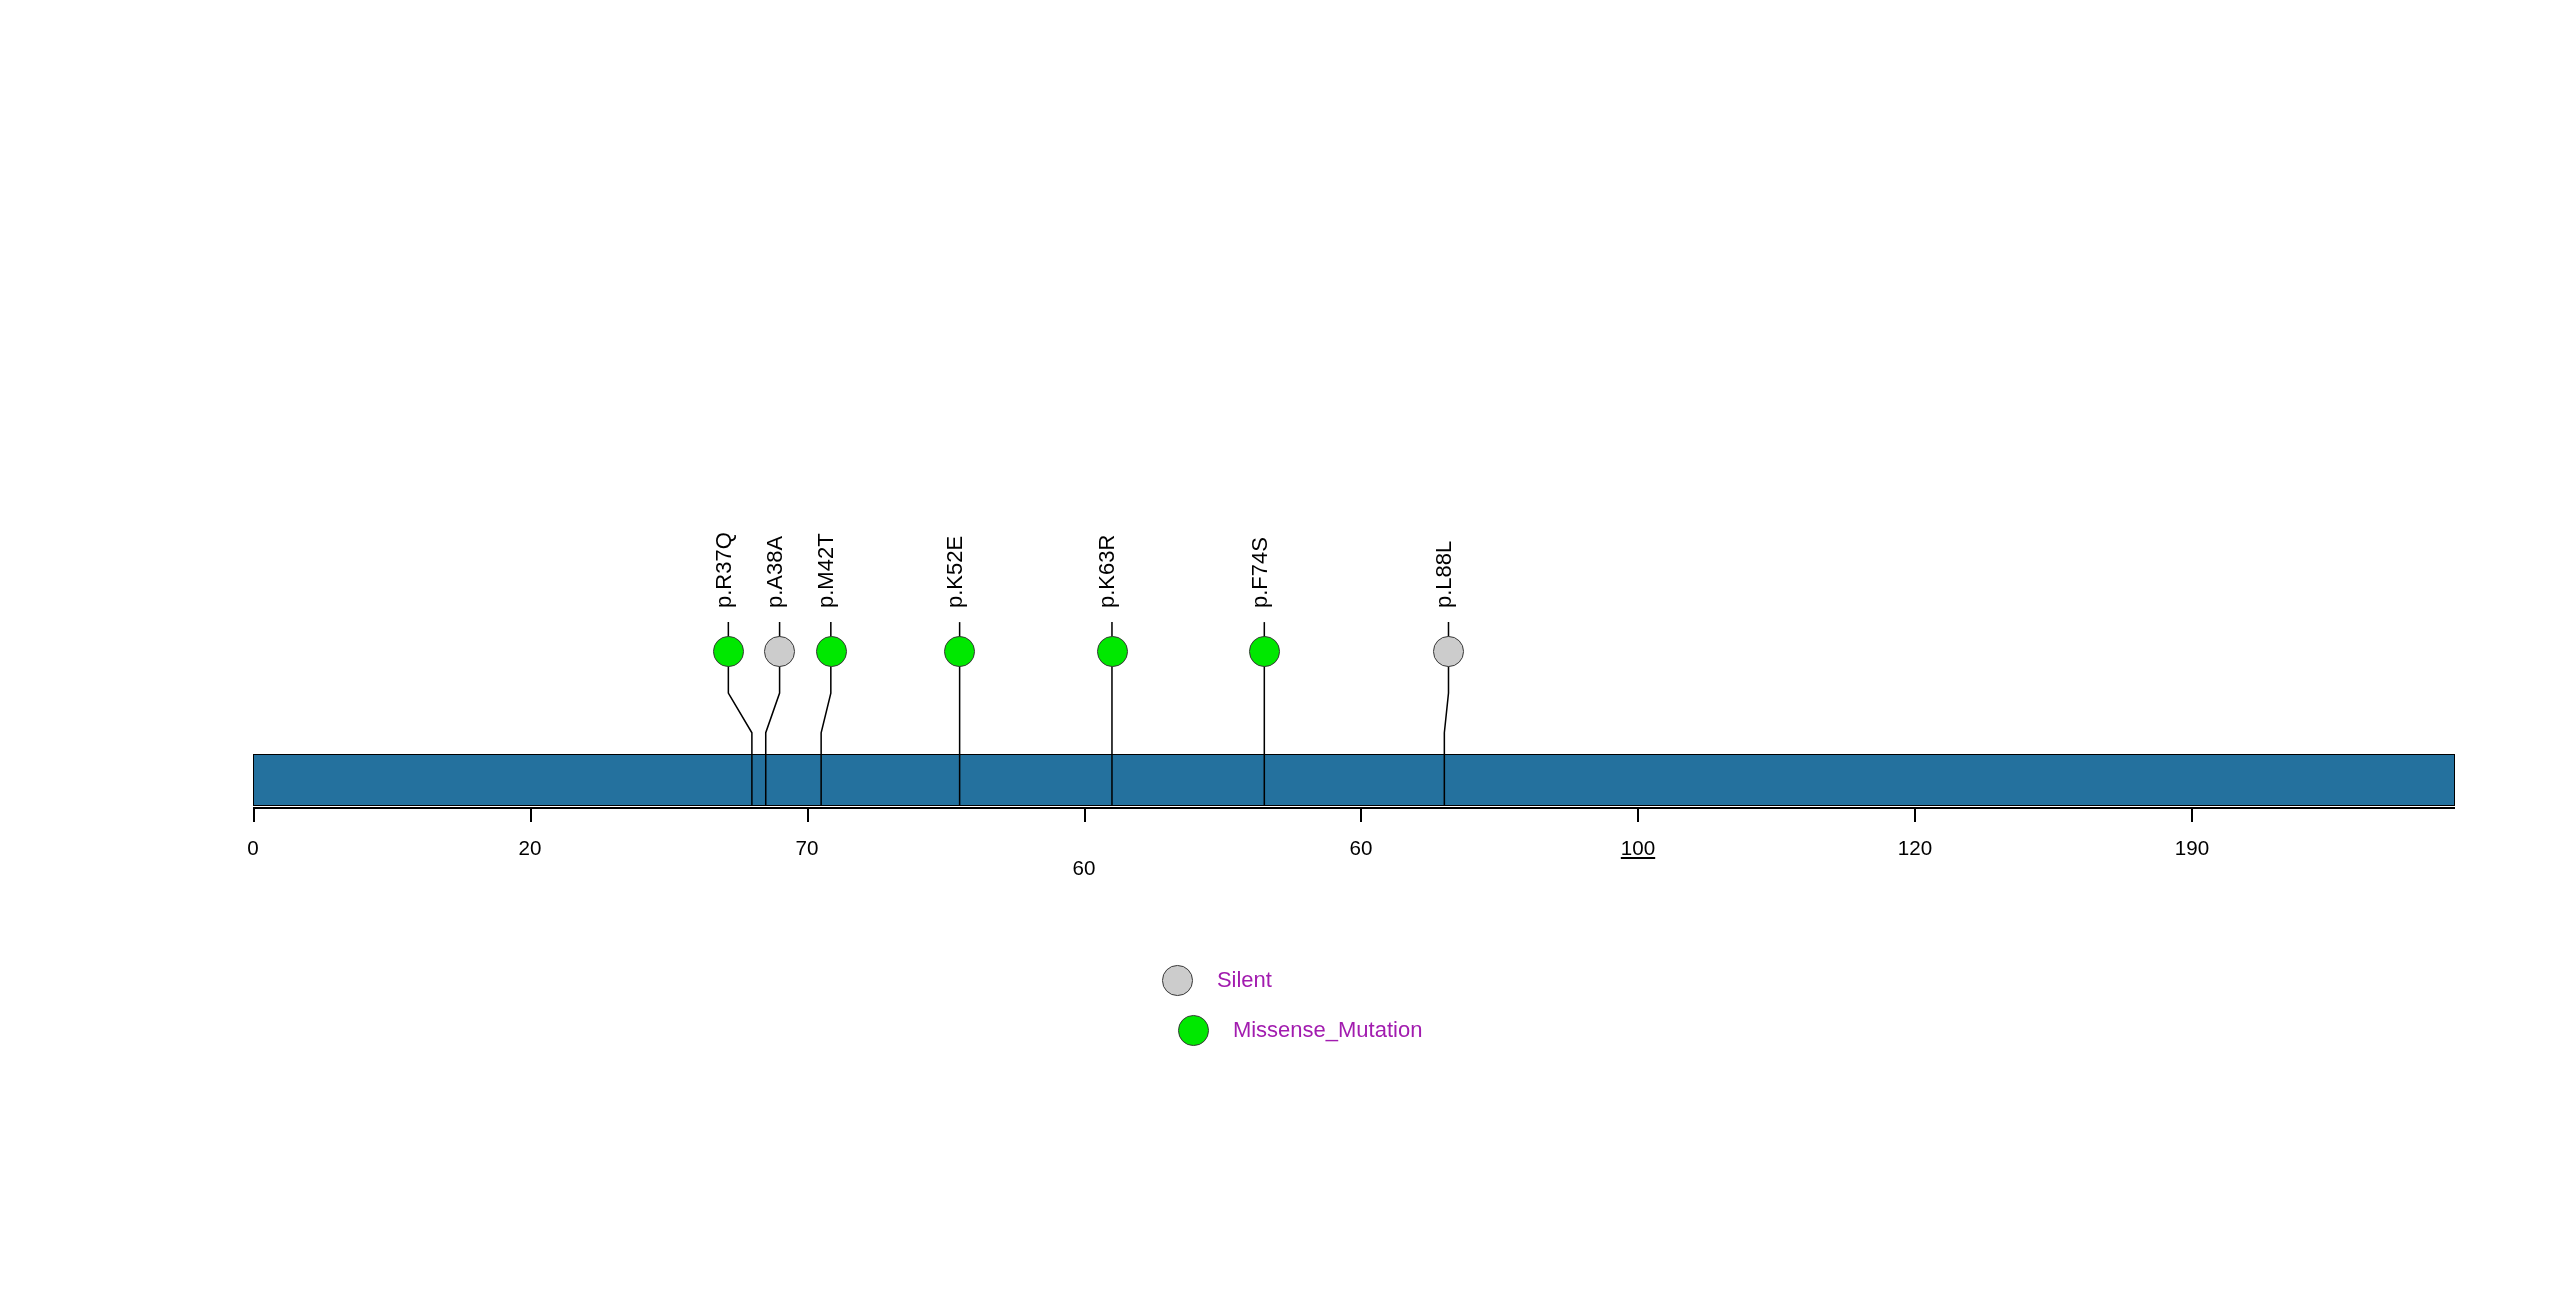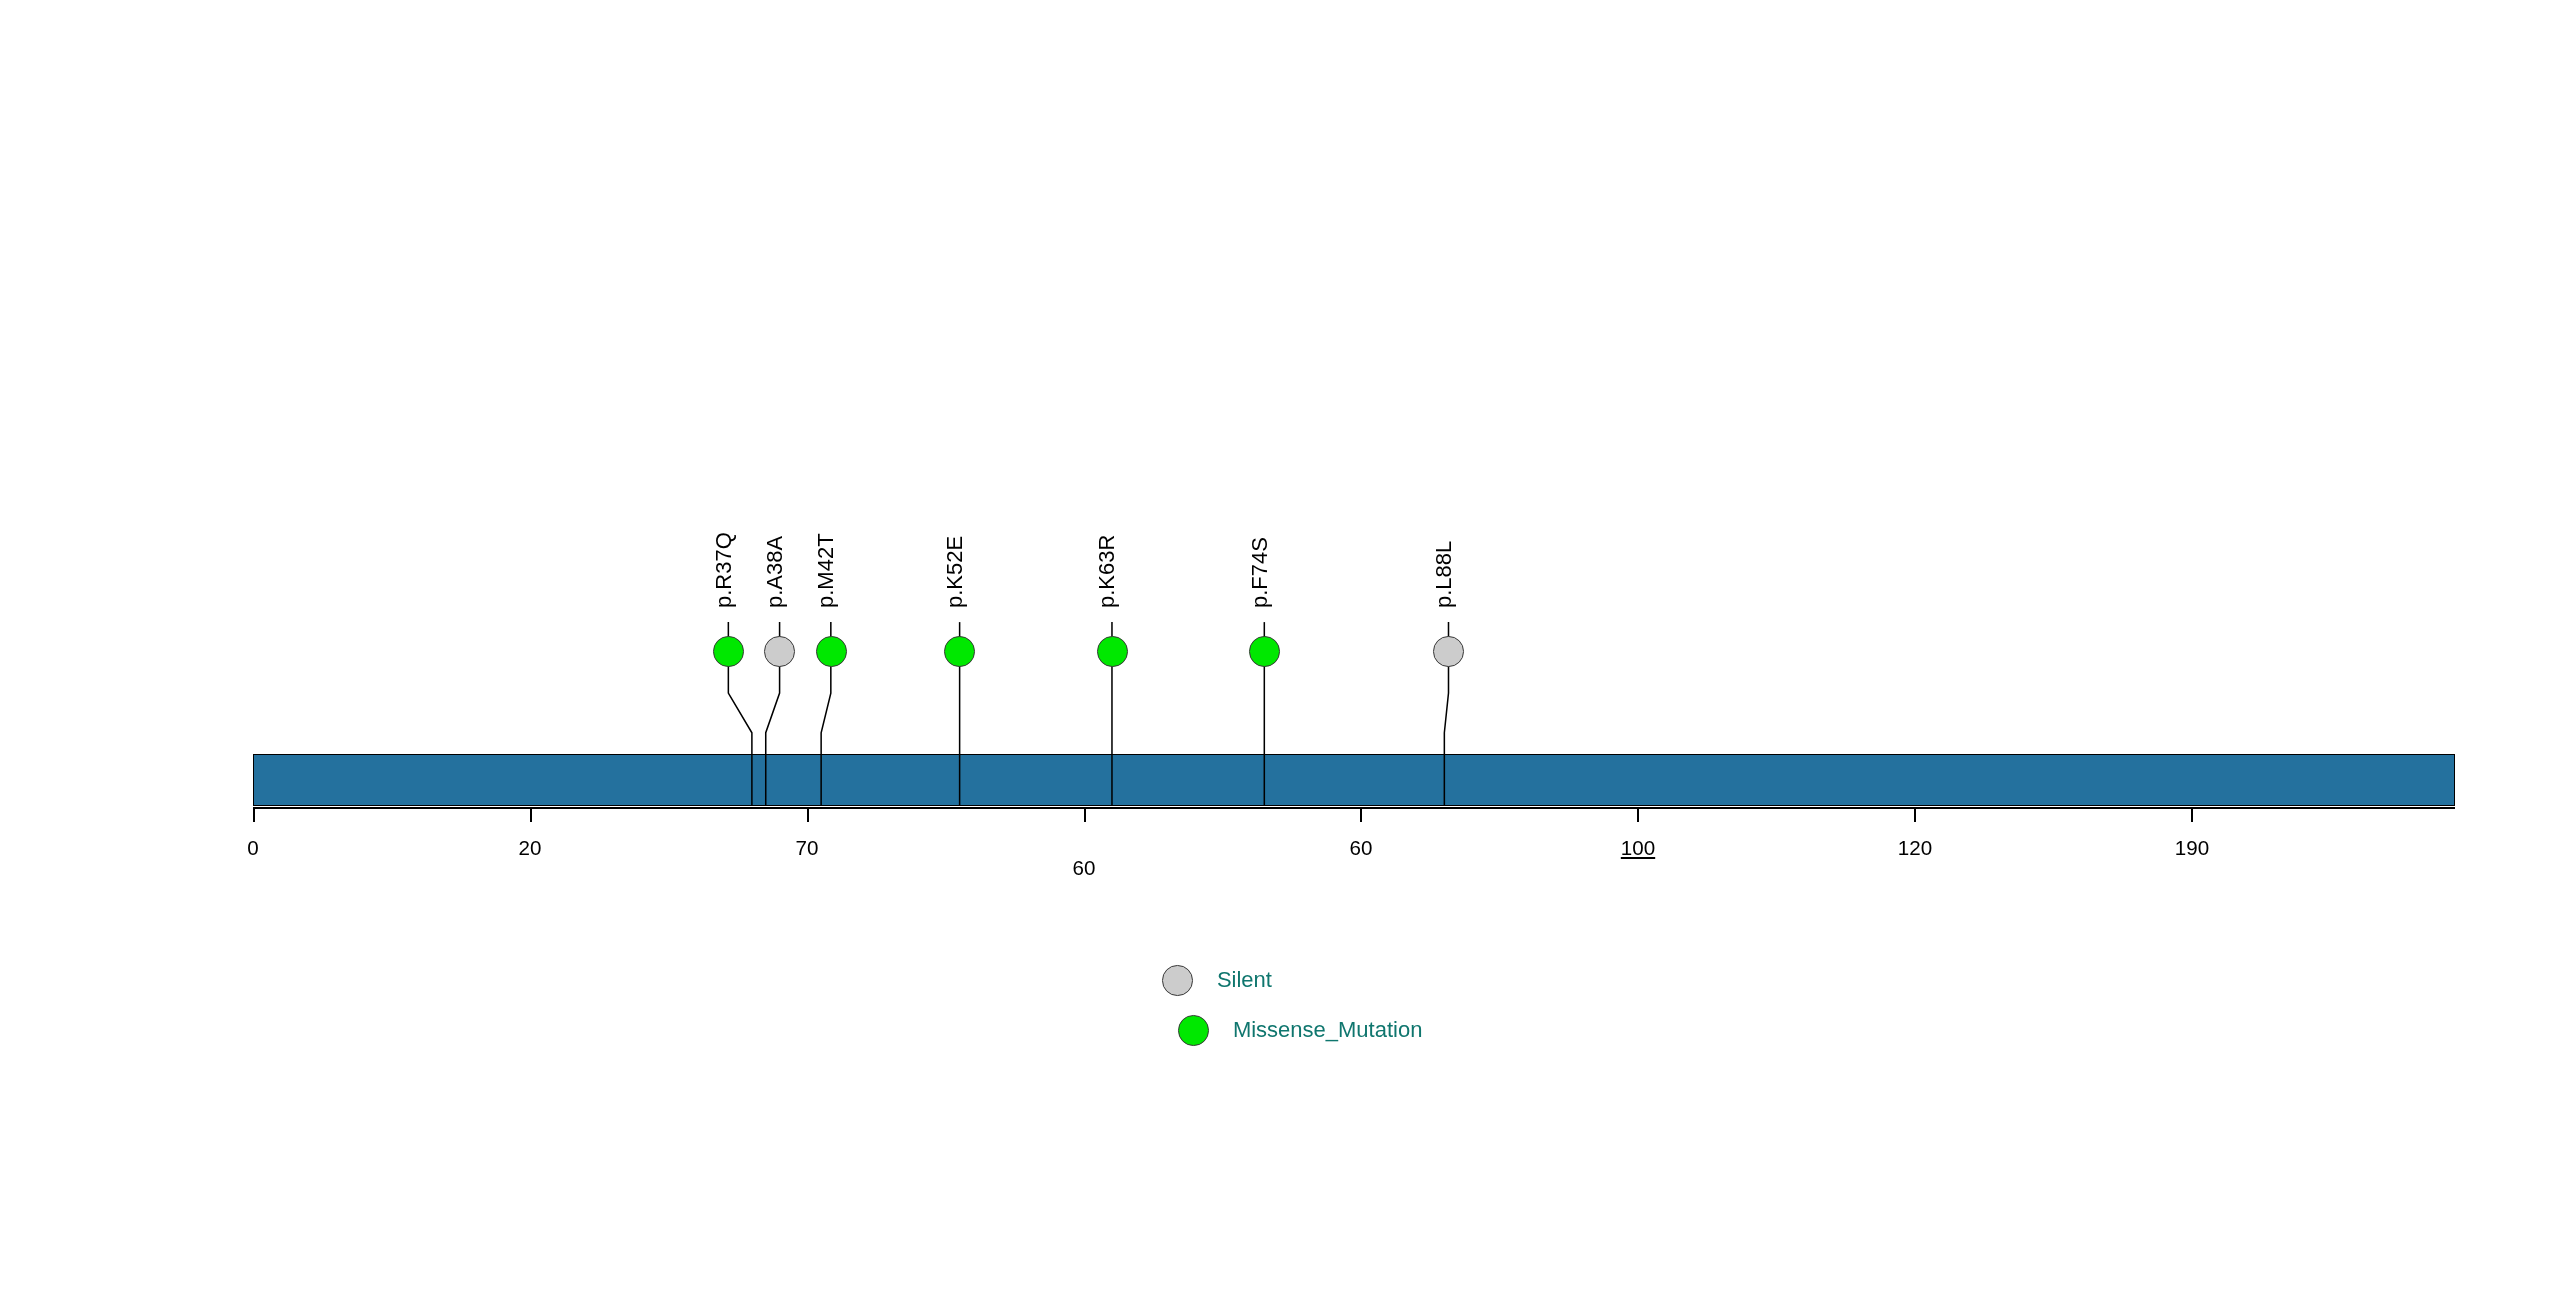--- a/index.html
+++ b/index.html
@@ -47,21 +47,21 @@
   .legend{position:absolute;}
   .legend-row{position:absolute;display:flex;align-items:center;}
   .legend-swatch{
     width:30.5px;height:30.5px;border-radius:50%;
     box-sizing:border-box;border:1.1px solid #3a3a3a;
     flex:0 0 auto;
   }
   .legend-text{
     margin-left:24.4px;
     font-size:22px;
-    color:#0f766e;
+    color:#a21caf;
     white-space:nowrap;
     font-family:"Liberation Sans",sans-serif;
   }
 </style>
 </head>
 <body>
 
 <div id="canvas">
 
   <div class="protein-bar" id="protein-bar" style="left: 253px; top: 754px; width: 2202px; height: 52px; background: rgb(36, 113, 158); border-color: rgb(0, 0, 0);"></div>

